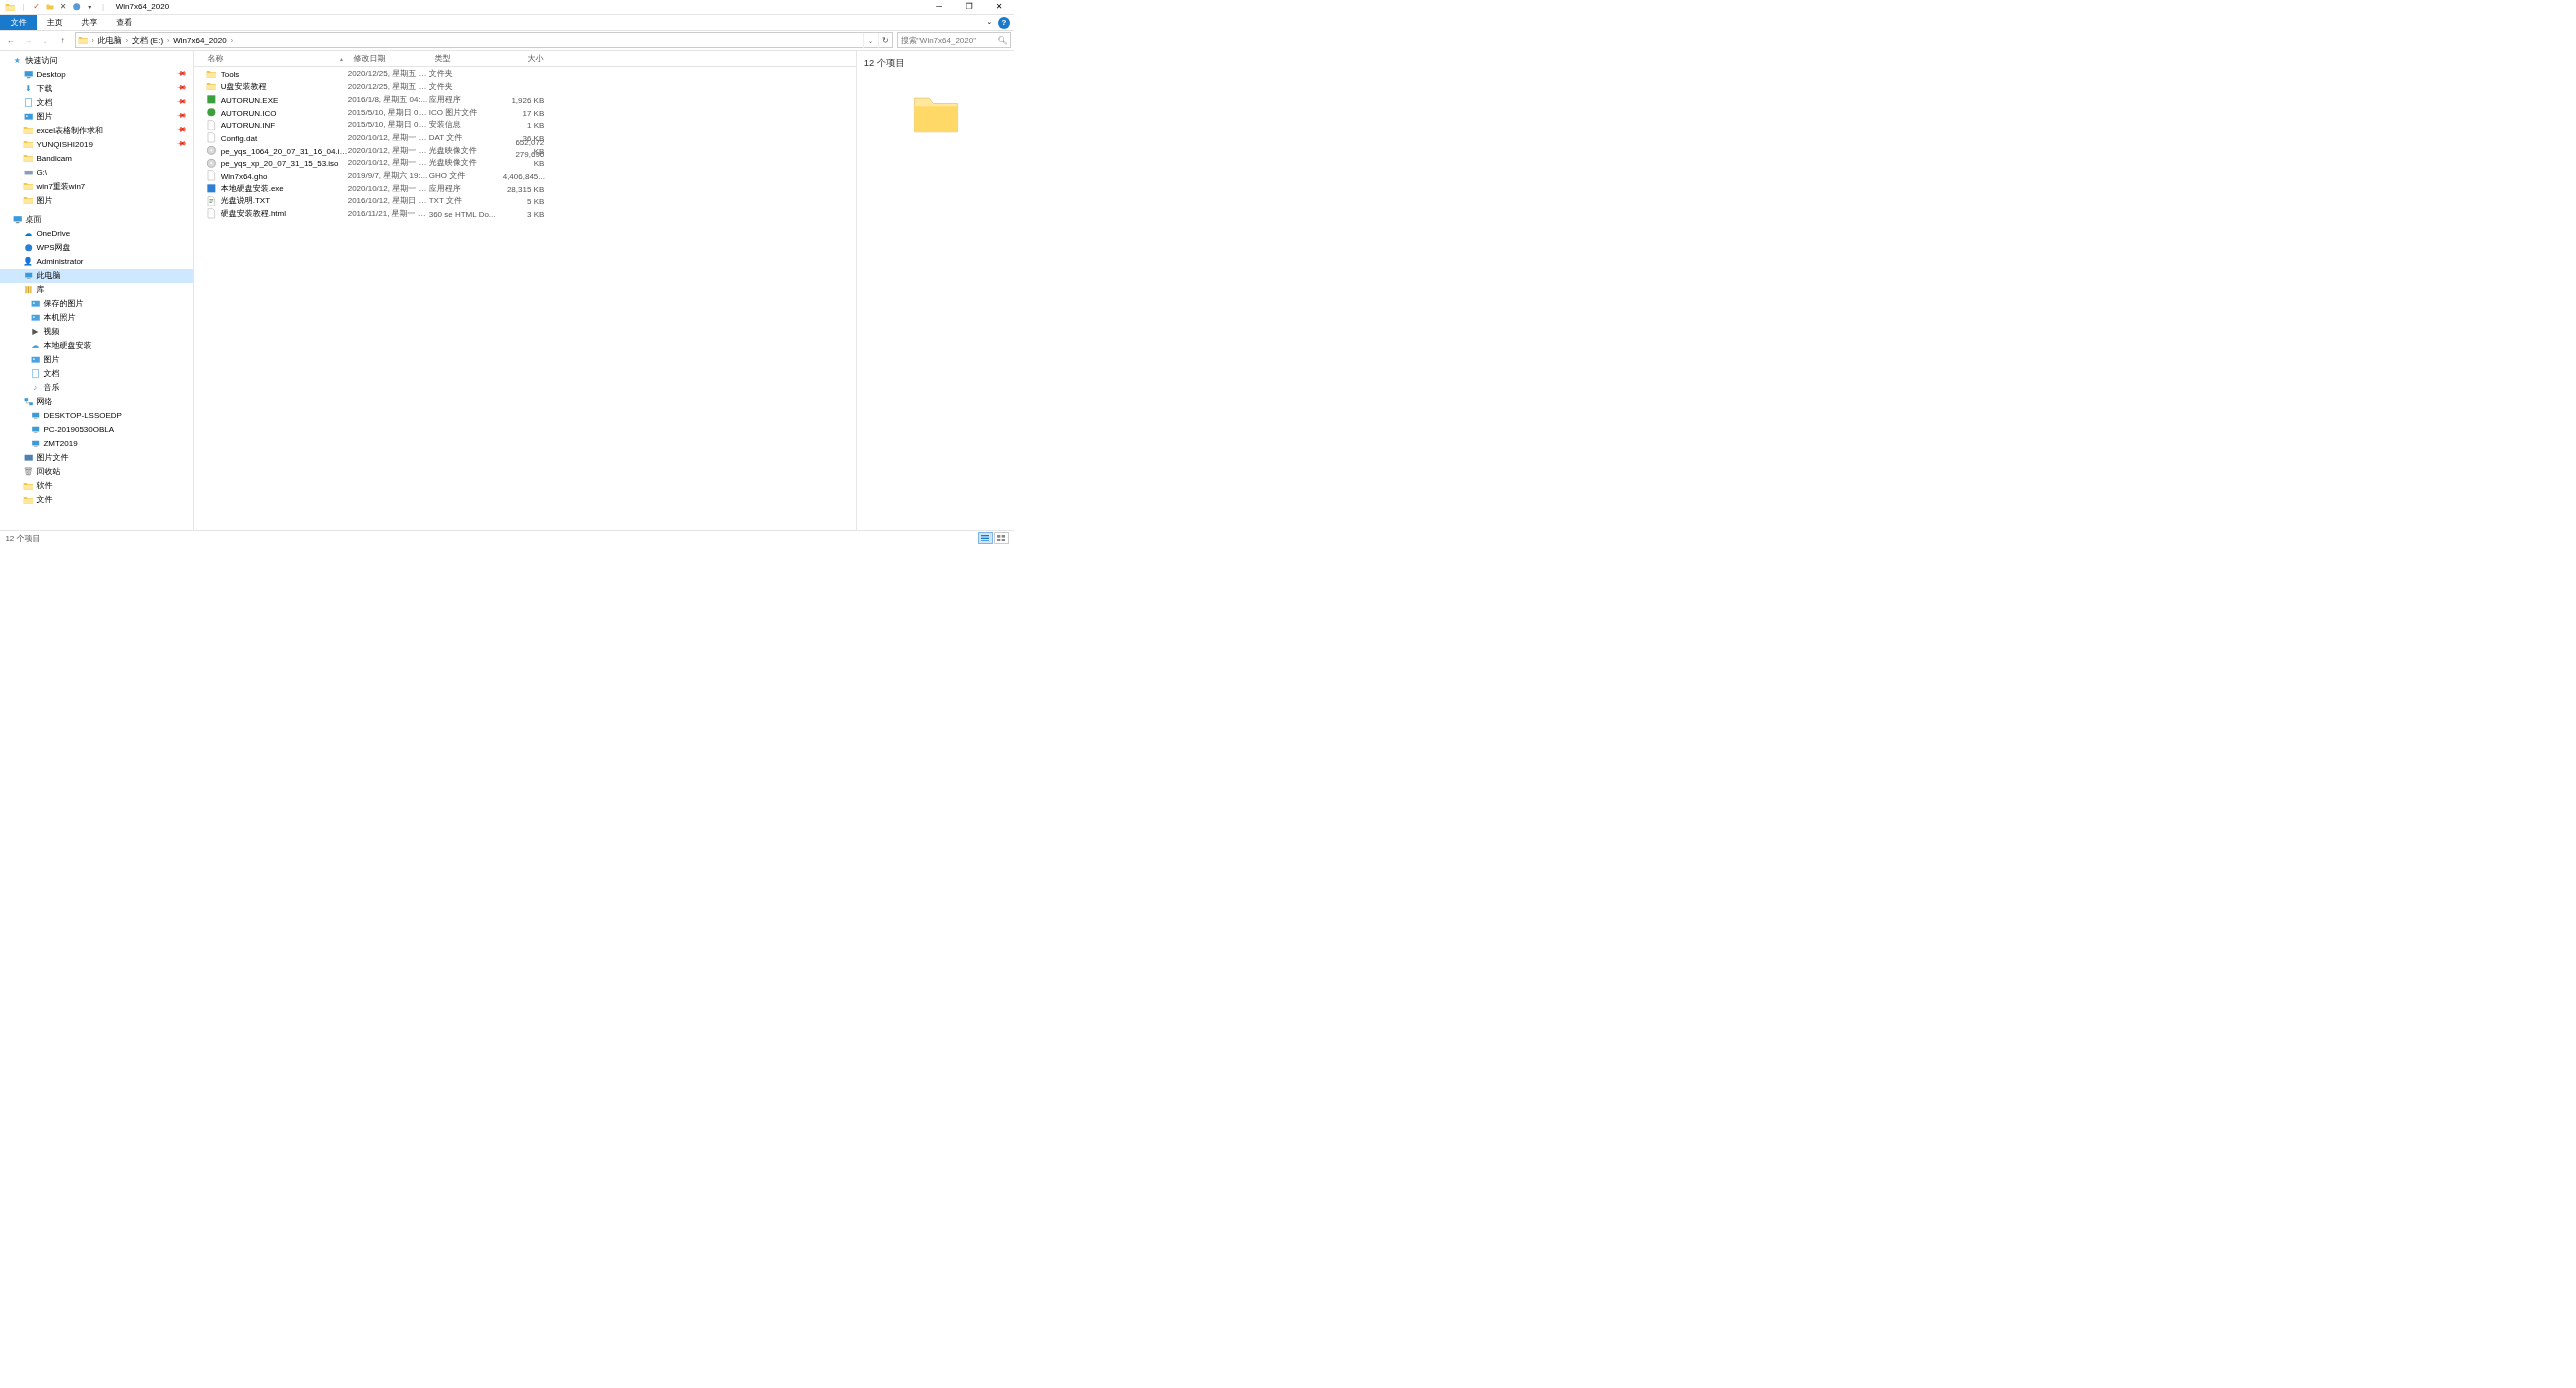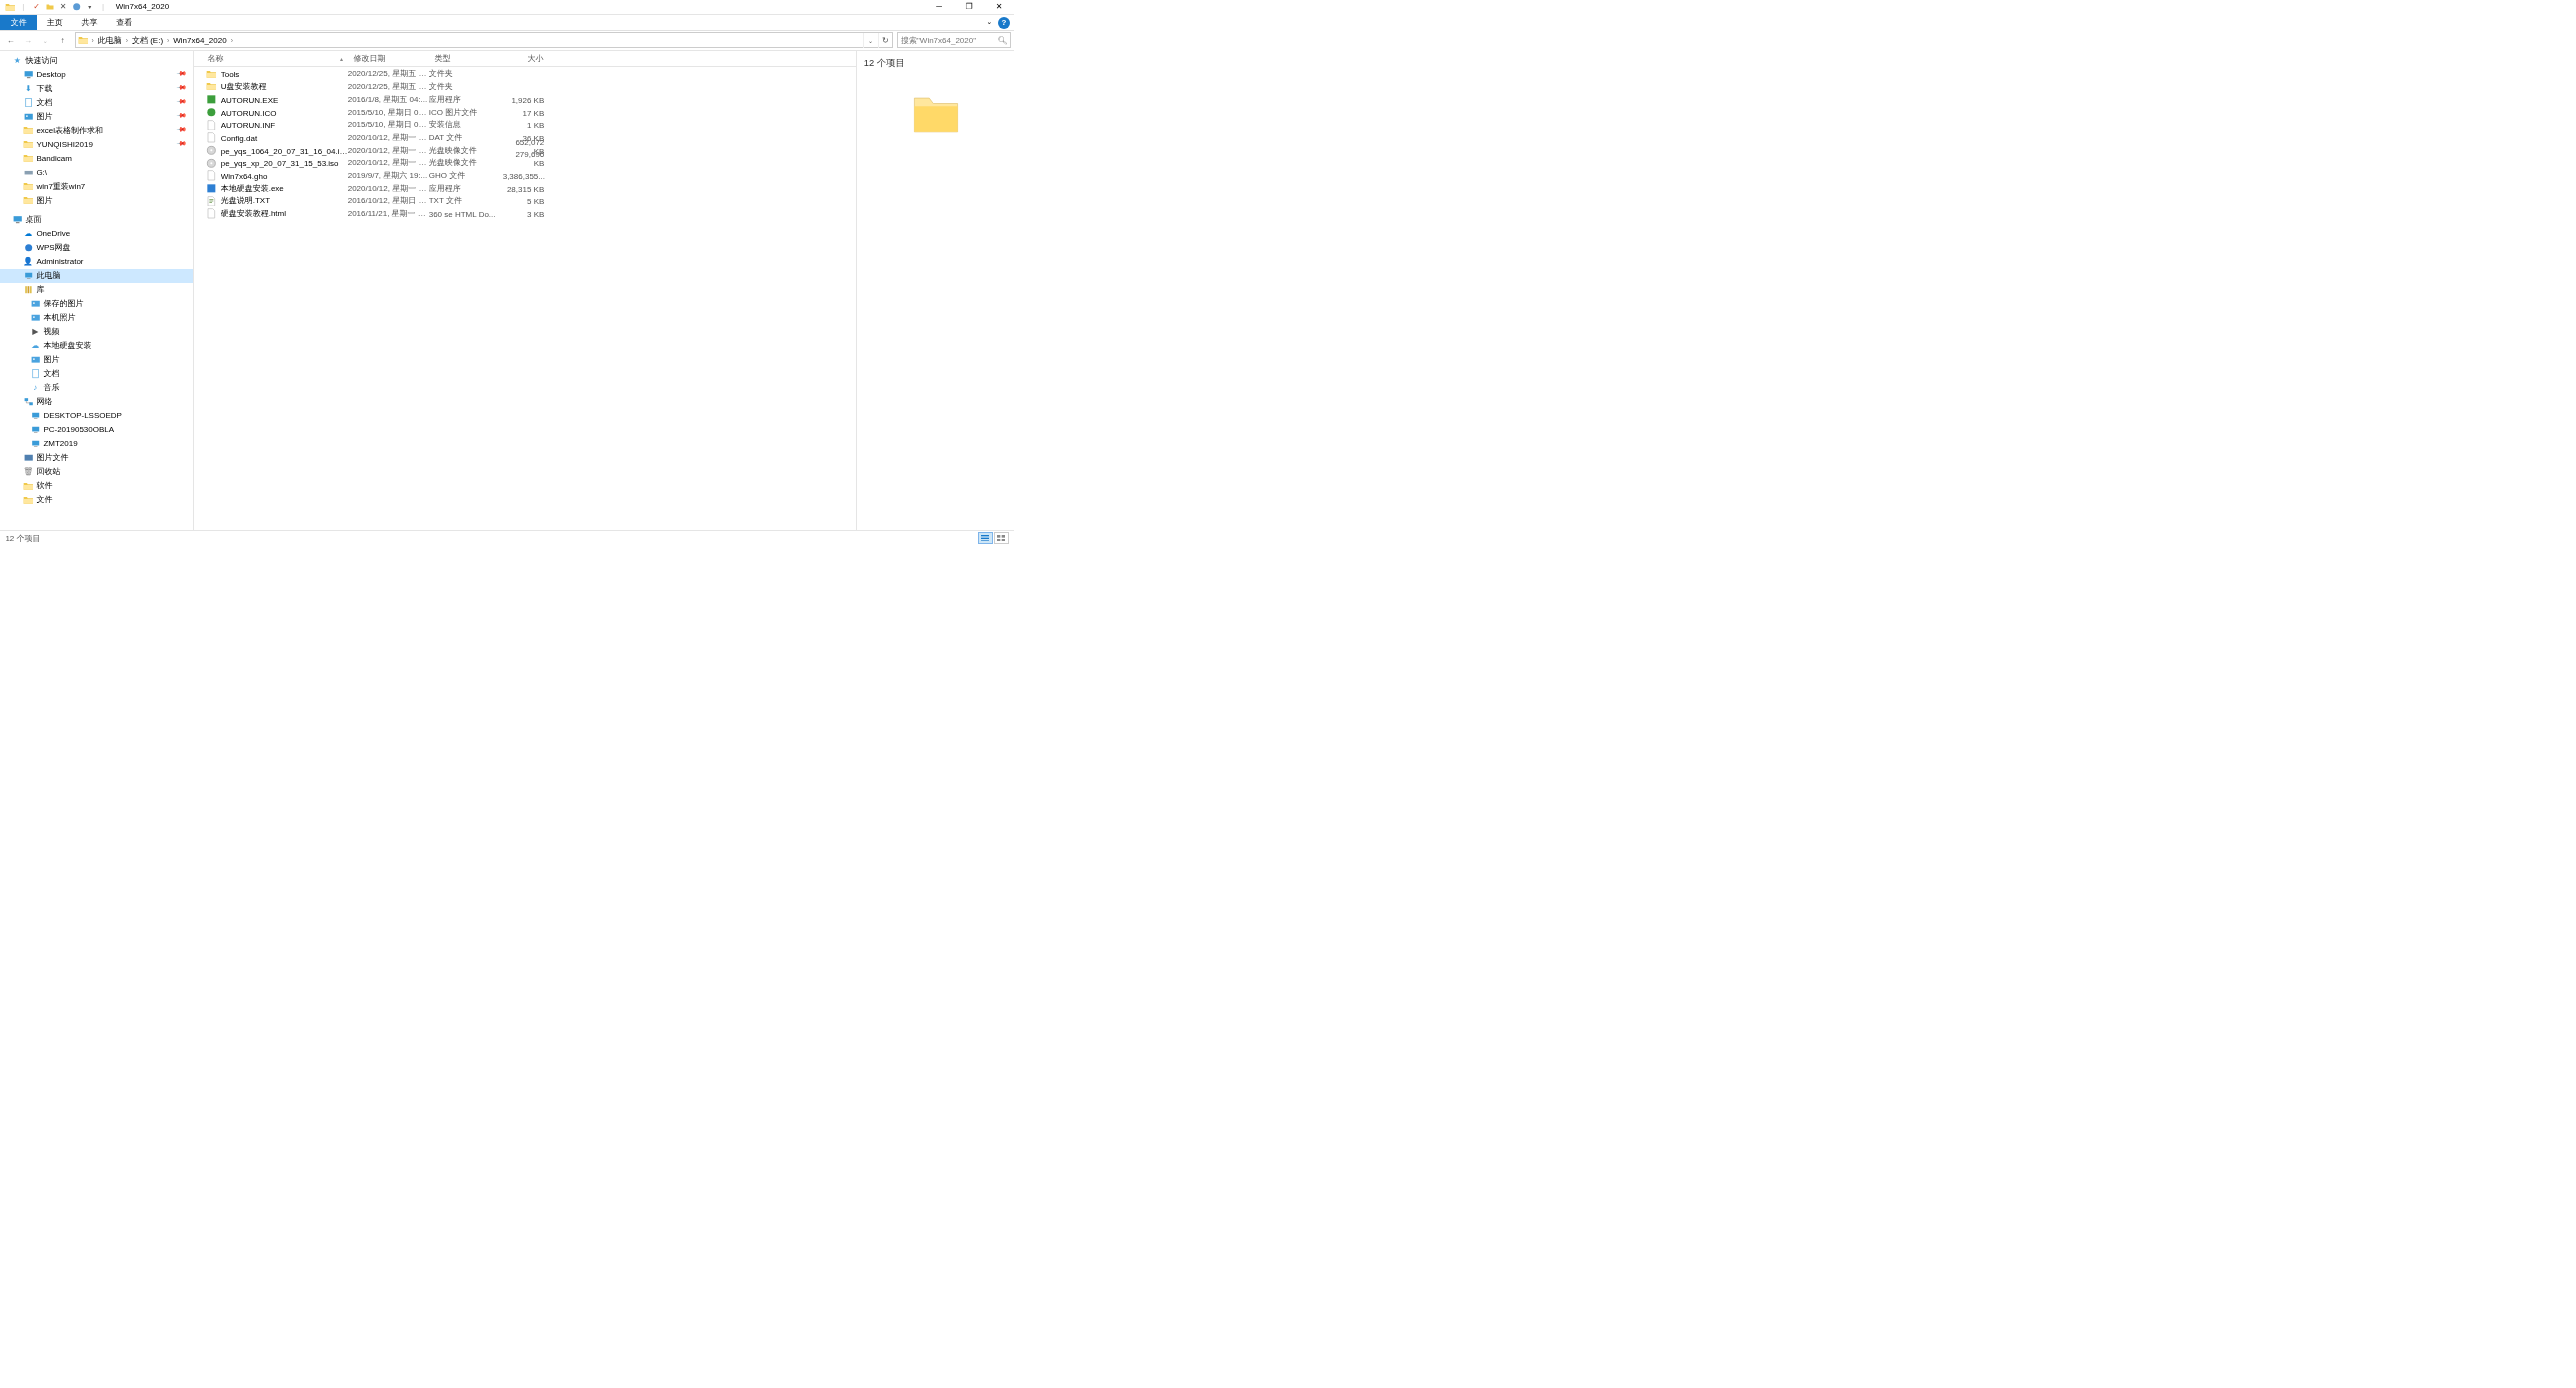--- a/index.html
+++ b/index.html
@@ -547,21 +547,21 @@
           </div>
           <div class="filerow">
             <span class="ficon">
               <svg width="10.7" height="10.7" viewBox="0 0 16 16">
                 <path d="M3 1h7l3 3v11H3z" fill="#fff" stroke="#bbb"></path>
               </svg>
             </span>
             <span class="fname">Win7x64.gho</span>
             <span class="fdate">2019/9/7, 星期六 19:...</span>
             <span class="ftype">GHO 文件</span>
-            <span class="fsize">3,386,355...</span>
+            <span class="fsize">4,406,845...</span>
           </div>
           <div class="filerow">
             <span class="ficon">
               <svg width="10.7" height="10.7" viewBox="0 0 16 16">
                 <rect x="2" y="2" width="12" height="12" fill="#2d7fd3"></rect>
               </svg>
             </span>
             <span class="fname">本地硬盘安装.exe</span>
             <span class="fdate">2020/10/12, 星期一 1...</span>
             <span class="ftype">应用程序</span>

